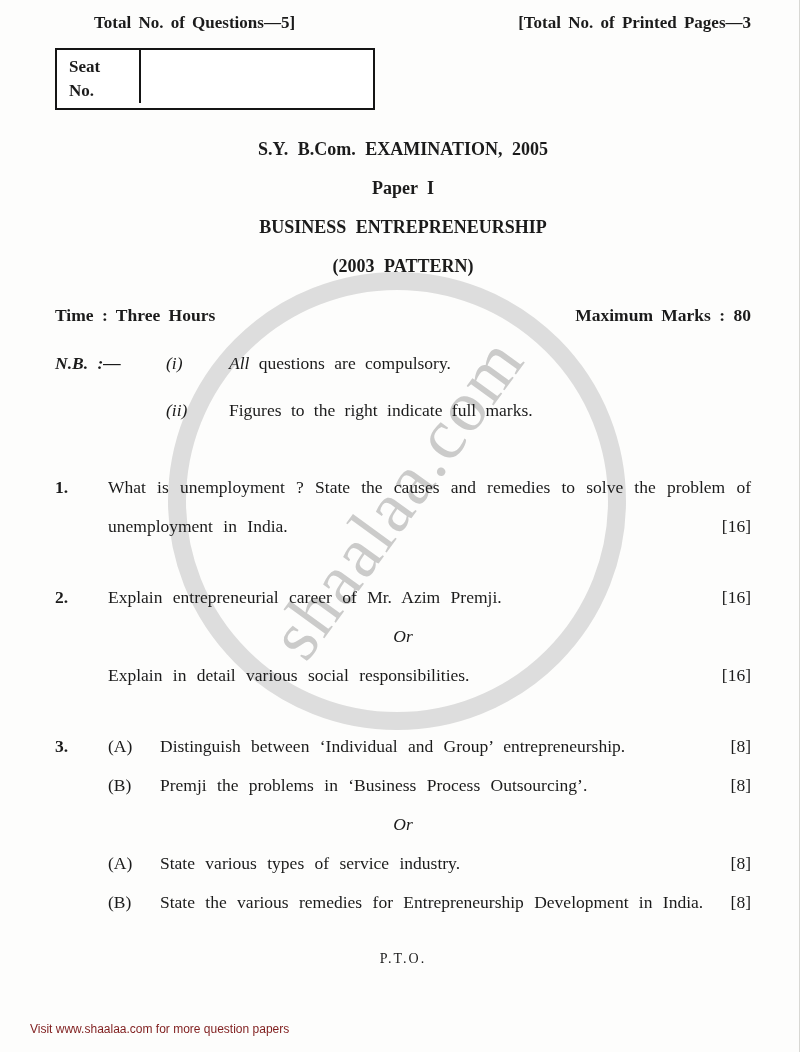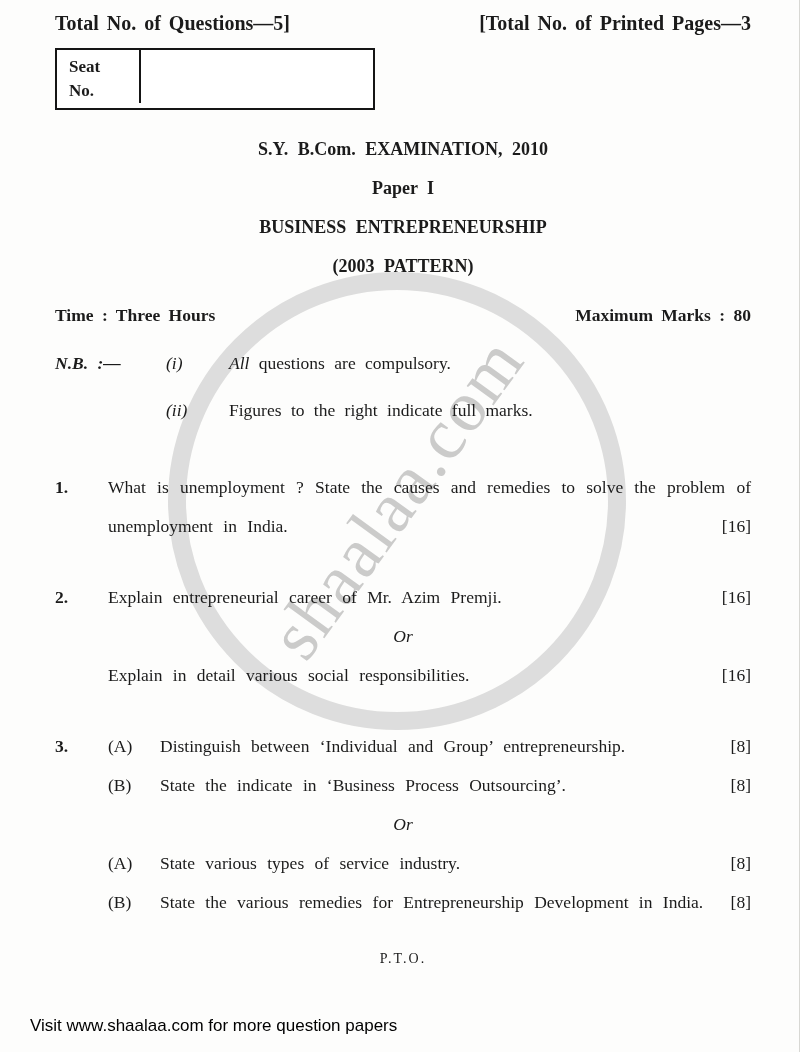--- a/index.html
+++ b/index.html
@@ -30,22 +30,23 @@
     left:100px; top:455px; width:600px; height:90px;
     text-align:center;
     font-size:72px; letter-spacing:2px;
     color:rgba(128,128,128,0.40);
     transform:rotate(-54deg);
   }
   .content { position:relative; z-index:1; }
   
   .topline {
     display:flex; justify-content:space-between;
-    font-weight:700; font-size:20px; line-height:22px;
+    font-weight:700; font-size:17px; line-height:22px;
     word-spacing:3px;
+    margin-left:39px;
   }
   
   .seat-row {
     display:flex; justify-content:space-between; align-items:center;
     margin-top:14px; height:62px;
   }
   .seat-box {
     display:flex; width:320px; height:62px;
     border:2px solid #151515; background:#fff;flex-direction:column;
   }
@@ -93,21 +94,21 @@
   .part-label { width:52px; flex:none; }
   .part-text { flex:1; min-width:0; position:relative; text-align:justify; }
   
   .pto {
     text-align:center; font-size:14px; letter-spacing:2px;
     margin-top:24px; line-height:26px;
   }
   .site-note {
     position:absolute; left:30px; bottom:16px; z-index:1;
     font-family:"Liberation Sans", sans-serif;
-    font-size:17px; color:#000000;
+    font-size:12px; color:#7f1d1d;
   }
 </style>
 </head>
 <body>
 
 <div class="page">
 
   <div class="wm-ring"></div>
   <div class="wm-text">shaalaa.com</div>
 
@@ -122,21 +123,21 @@
       <div class="seat-box">
         <div class="seat-cell-label">
           <span>Seat</span><br>
           <span>No.</span>
         </div>
         <div class="seat-cell-input"></div>
       </div>
     </div>
 
     <div class="titles">
-      <div class="title-line">S.Y. B.Com. EXAMINATION, 2010</div>
+      <div class="title-line">S.Y. B.Com. EXAMINATION, 2005</div>
       <div class="title-line">Paper I</div>
       <div class="title-line">BUSINESS ENTREPRENEURSHIP</div>
       <div class="title-line">(2003 PATTERN)</div>
     </div>
 
     <div class="meta-row">
       <span>Time : Three Hours</span>
       <span>Maximum Marks : 80</span>
     </div>
 
@@ -180,21 +181,21 @@
         <div class="part">
           <div class="part-label">(A)</div>
           <div class="part-text">
             <span>Distinguish between ‘Individual and Group’ entrepreneurship.</span>
             <span class="marks">[8]</span>
           </div>
         </div>
         <div class="part">
           <div class="part-label">(B)</div>
           <div class="part-text">
-            <span>State the indicate in ‘Business Process Outsourcing’.</span>
+            <span>Premji the problems in ‘Business Process Outsourcing’.</span>
             <span class="marks">[8]</span>
           </div>
         </div>
         <div class="or">Or</div>
         <div class="part">
           <div class="part-label">(A)</div>
           <div class="part-text">
             <span>State various types of service industry.</span>
             <span class="marks">[8]</span>
           </div>

